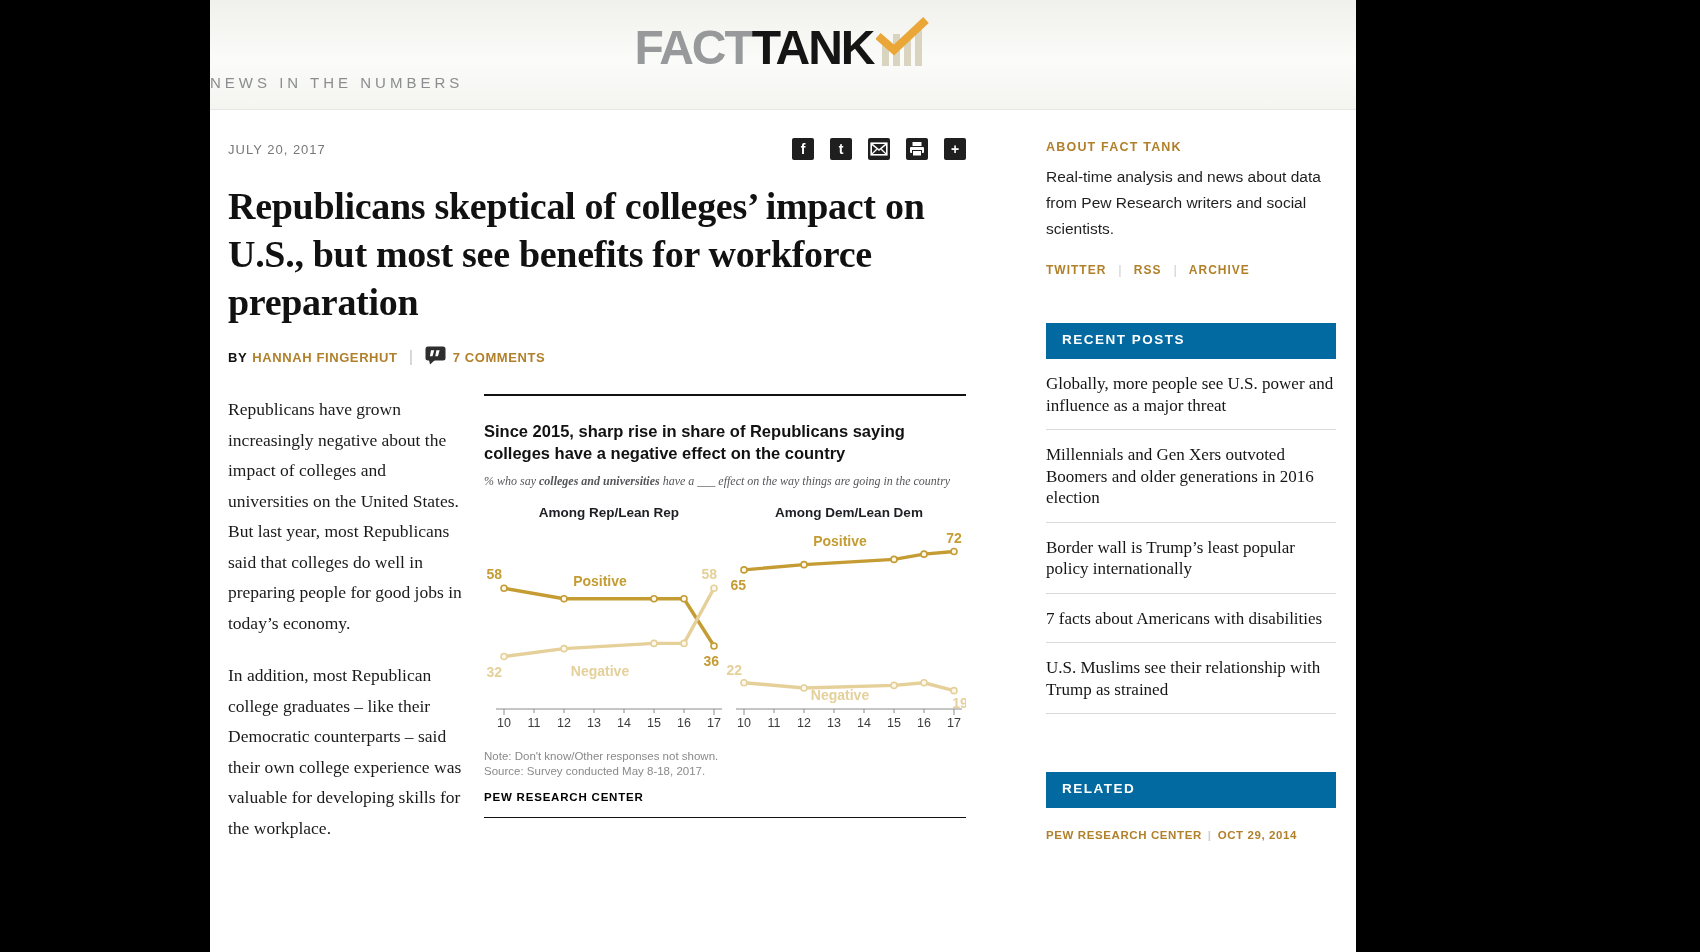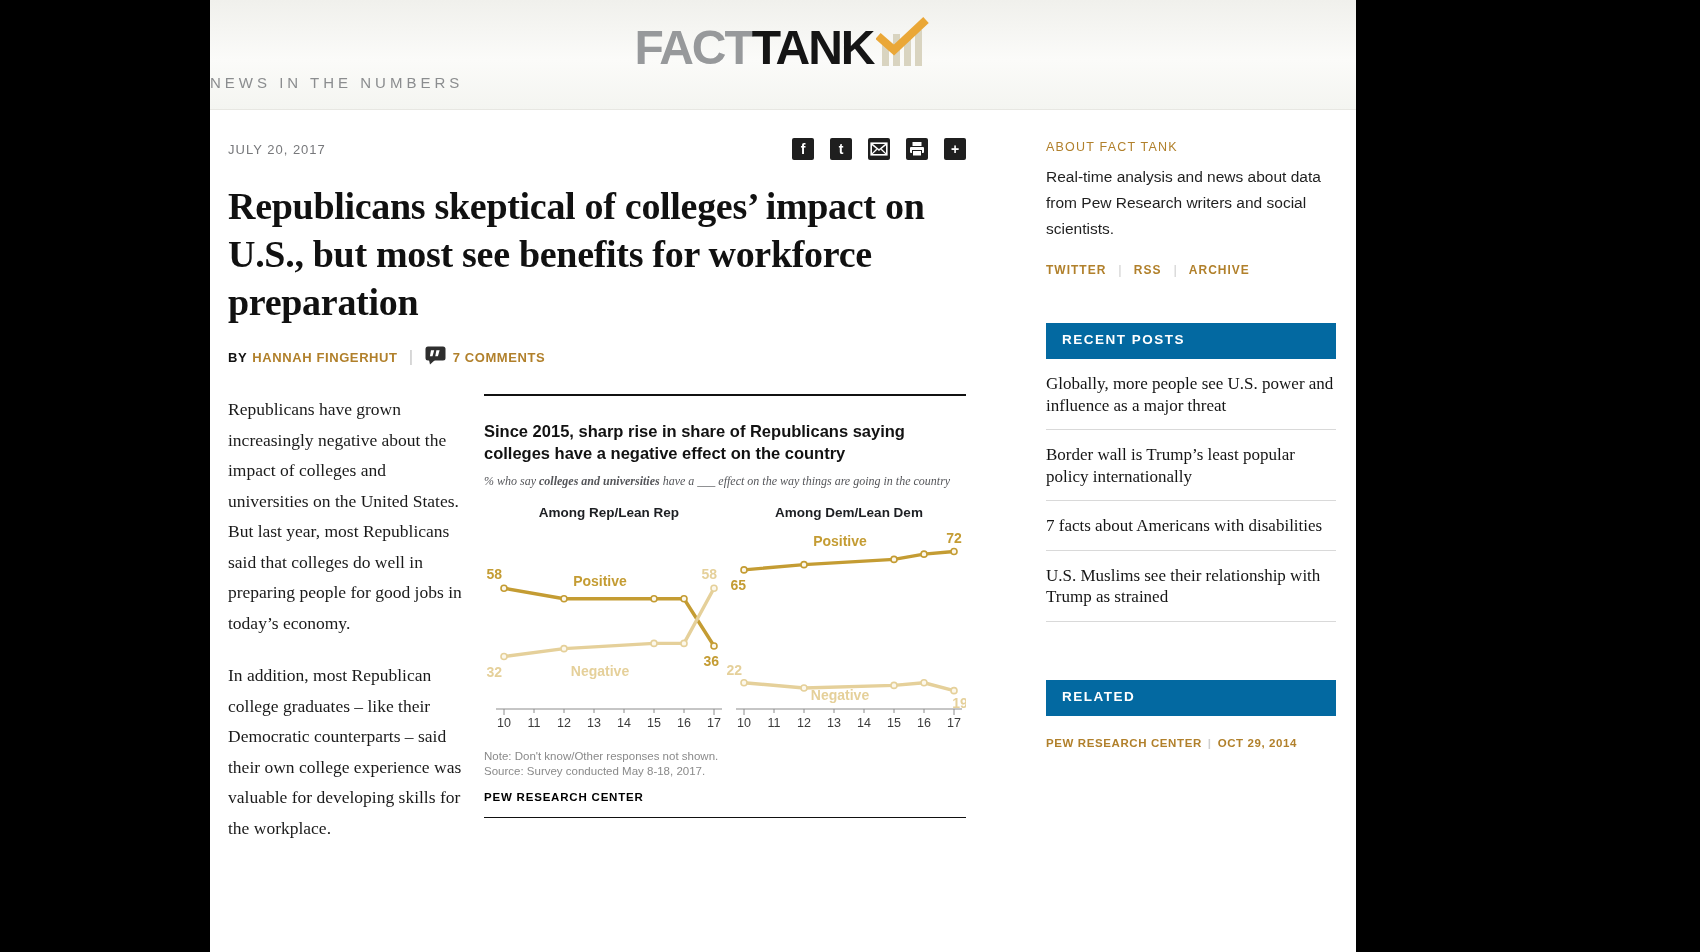--- a/index.html
+++ b/index.html
@@ -92,21 +92,21 @@
     font-size:11.5px; color:#8a8a8a; line-height:15px;
   }
   .chart-note { margin-top:14px; }
   .chart-credit {
     font-size:11.5px; color:#000; font-weight:bold; letter-spacing:0.8px;
     margin-top:12px;
   }
   
   .sidebar { padding-top:30px; }
   .about-title {
-    color:#b1802b; font-size:12.5px; font-weight:normal; letter-spacing:1.2px;
+    color:#b1802b; font-size:12.5px; font-weight:bold; letter-spacing:1.2px;
   }
   .about-text {
     margin-top:10px; font-size:15.5px; line-height:26px; color:#1f1f1f;
   }
   .side-links { margin-top:20px; display:flex; align-items:center; }
   .side-link {
     color:#b1802b; font-size:12px; font-weight:bold; letter-spacing:1px;
     cursor:pointer;
   }
   .side-links .pipe { color:#cfcfcf; margin:0 12px; font-size:13px; }
@@ -297,20 +297,21 @@
         <span class="side-link">TWITTER</span>
         <span class="pipe">|</span>
         <span class="side-link">RSS</span>
         <span class="pipe">|</span>
         <span class="side-link">ARCHIVE</span>
       </div>
 
       <div class="side-bar-header">RECENT POSTS</div>
       <div id="recent-posts">
           <div class="recent-post">Globally, more people see U.S. power and influence as a major threat</div>
+          <div class="recent-post">Millennials and Gen Xers outvoted Boomers and older generations in 2016 election</div>
           <div class="recent-post">Border wall is Trump’s least popular policy internationally</div>
           <div class="recent-post">7 facts about Americans with disabilities</div>
           <div class="recent-post">U.S. Muslims see their relationship with Trump as strained</div>
         </div>
 
       <div class="side-bar-header" style="margin-top:58px;">RELATED</div>
       <div class="related-meta">
         <span>PEW RESEARCH CENTER</span><span class="pipe">|</span><span>OCT 29, 2014</span>
       </div>
     </aside>

